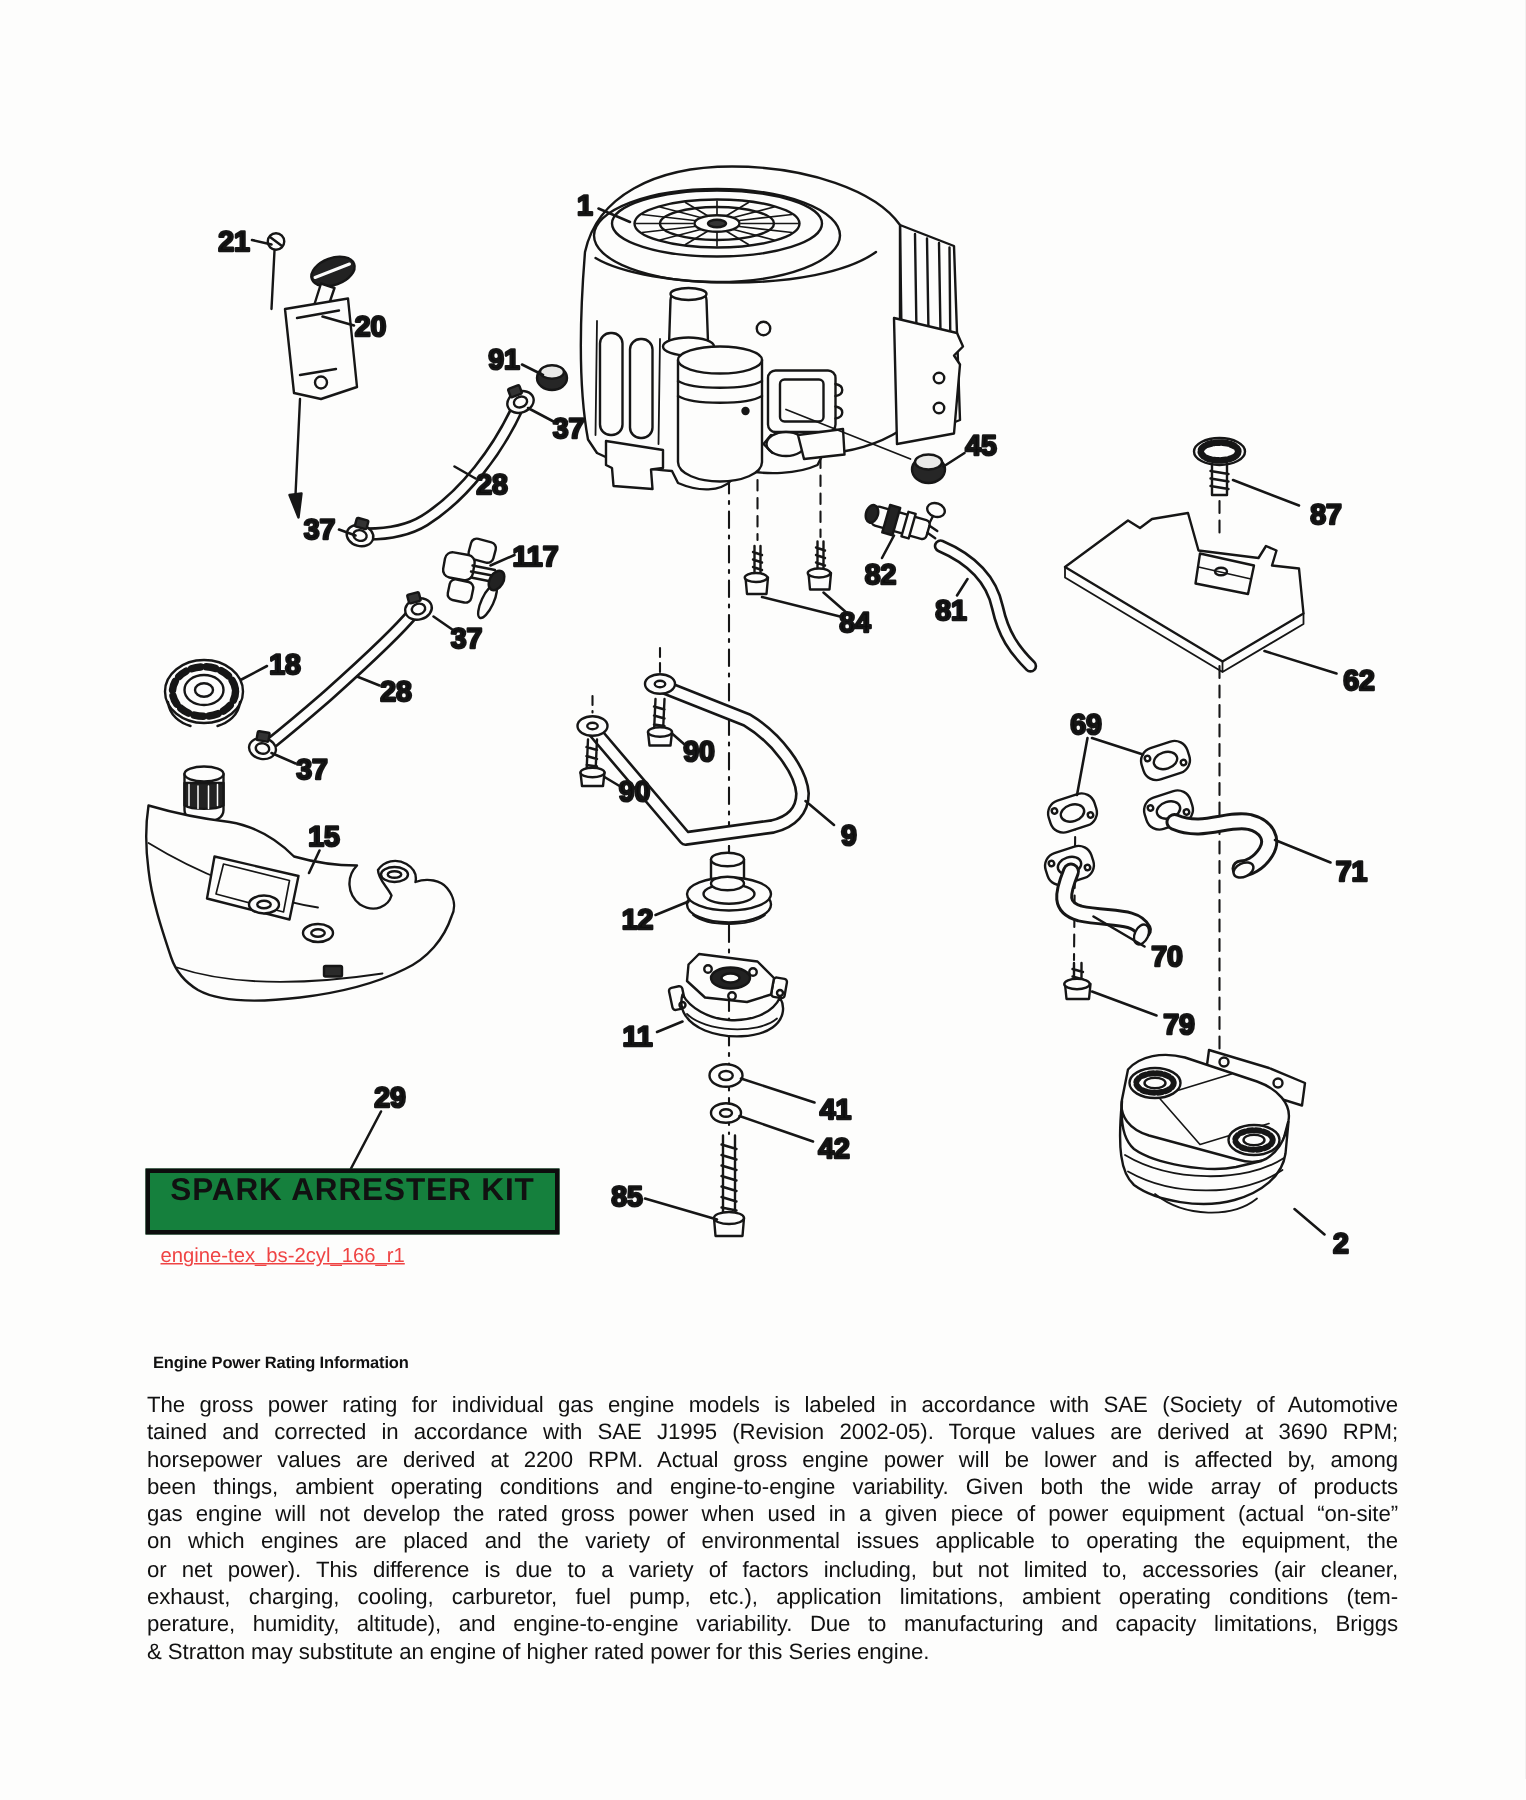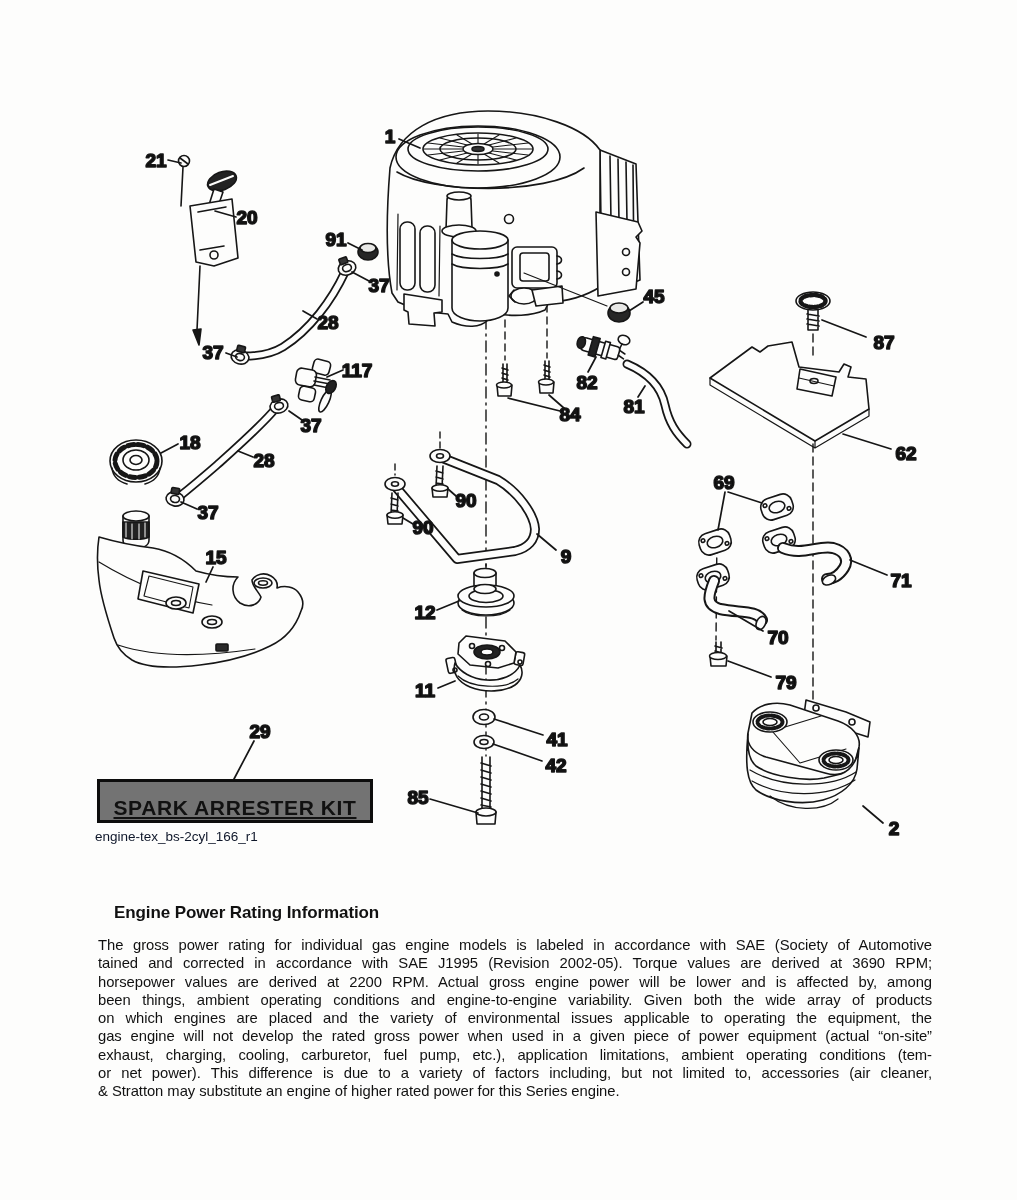--- a/index.html
+++ b/index.html
@@ -1,24 +1,24 @@
 <!DOCTYPE html>
 <html><head>
 <meta charset="utf-8">
 <style>
   html,body{margin:0;padding:0;background:#e8e8e8;}
   .page{position:relative;width:1017px;height:1200px;background:#fdfdfc;overflow:hidden;
         font-family:"Liberation Sans",sans-serif;color:#111;}
   svg text.co{font-family:"Liberation Sans",sans-serif;font-weight:bold;font-size:19px;fill:#0d0d0d;}
   .kit-box{position:absolute;left:97px;top:779px;width:270px;height:38px;border:3px solid #0d0d0d;
-           background:#737373;display:flex;align-items:flex-end;justify-content:center;text-decoration:underline;}
+           background:#15803d;display:flex;align-items:flex-start;justify-content:center;}
   .kit-box span{font-weight:bold;font-size:21px;letter-spacing:.6px;white-space:nowrap;}
-  .filename{position:absolute;left:95px;top:829px;font-size:13.5px;color:#0f172a;}
+  .filename{position:absolute;left:107px;top:829px;font-size:13.5px;color:#ef4444;text-decoration:underline;}
   .power-info{position:absolute;left:98px;top:903px;width:834px;}
-  .power-info h2{margin:0 0 13px 16px;font-size:17px;font-weight:bold;letter-spacing:-.1px;}
+  .power-info h2{margin:0 0 13px 4px;font-size:11px;font-weight:bold;letter-spacing:-.1px;}
   .para div{font-size:14.8px;line-height:18.3px;letter-spacing:-.05px;
             text-align:justify;text-align-last:justify;text-justify:inter-word;white-space:nowrap;}
   .para div:last-child{text-align-last:left;}
 </style>
 </head>
 <body>
 
 <div class="page">
 
 <svg width="1017" height="880" viewBox="0 0 1017 880">
@@ -369,21 +369,22 @@
 
 <div class="filename">engine-tex_bs-2cyl_166_r1</div>
 
 <div class="power-info">
   <h2>Engine Power Rating Information</h2>
   <div class="para">
     <div>The gross power rating for individual gas engine models is labeled in accordance with SAE (Society of Automotive</div>
     <div>tained and corrected in accordance with SAE J1995 (Revision 2002-05). Torque values are derived at 3690 RPM;</div>
     <div>horsepower values are derived at 2200 RPM. Actual gross engine power will be lower and is affected by, among</div>
     <div>been things, ambient operating conditions and engine-to-engine variability. Given both the wide array of products</div>
+    <div>gas engine will not develop the rated gross power when used in a given piece of power equipment (actual “on-site”</div>
     <div>on which engines are placed and the variety of environmental issues applicable to operating the equipment, the</div>
-    <div>gas engine will not develop the rated gross power when used in a given piece of power equipment (actual “on-site”</div>
+    <div>or net power). This difference is due to a variety of factors including, but not limited to, accessories (air cleaner,</div>
     <div>exhaust, charging, cooling, carburetor, fuel pump, etc.), application limitations, ambient operating conditions (tem-</div>
-    <div>or net power). This difference is due to a variety of factors including, but not limited to, accessories (air cleaner,</div>
+    <div>perature, humidity, altitude), and engine-to-engine variability. Due to manufacturing and capacity limitations, Briggs</div>
     <div>&amp; Stratton may substitute an engine of higher rated power for this Series engine.</div>
   </div>
 </div>
 
 </div>
 
 </body></html>

